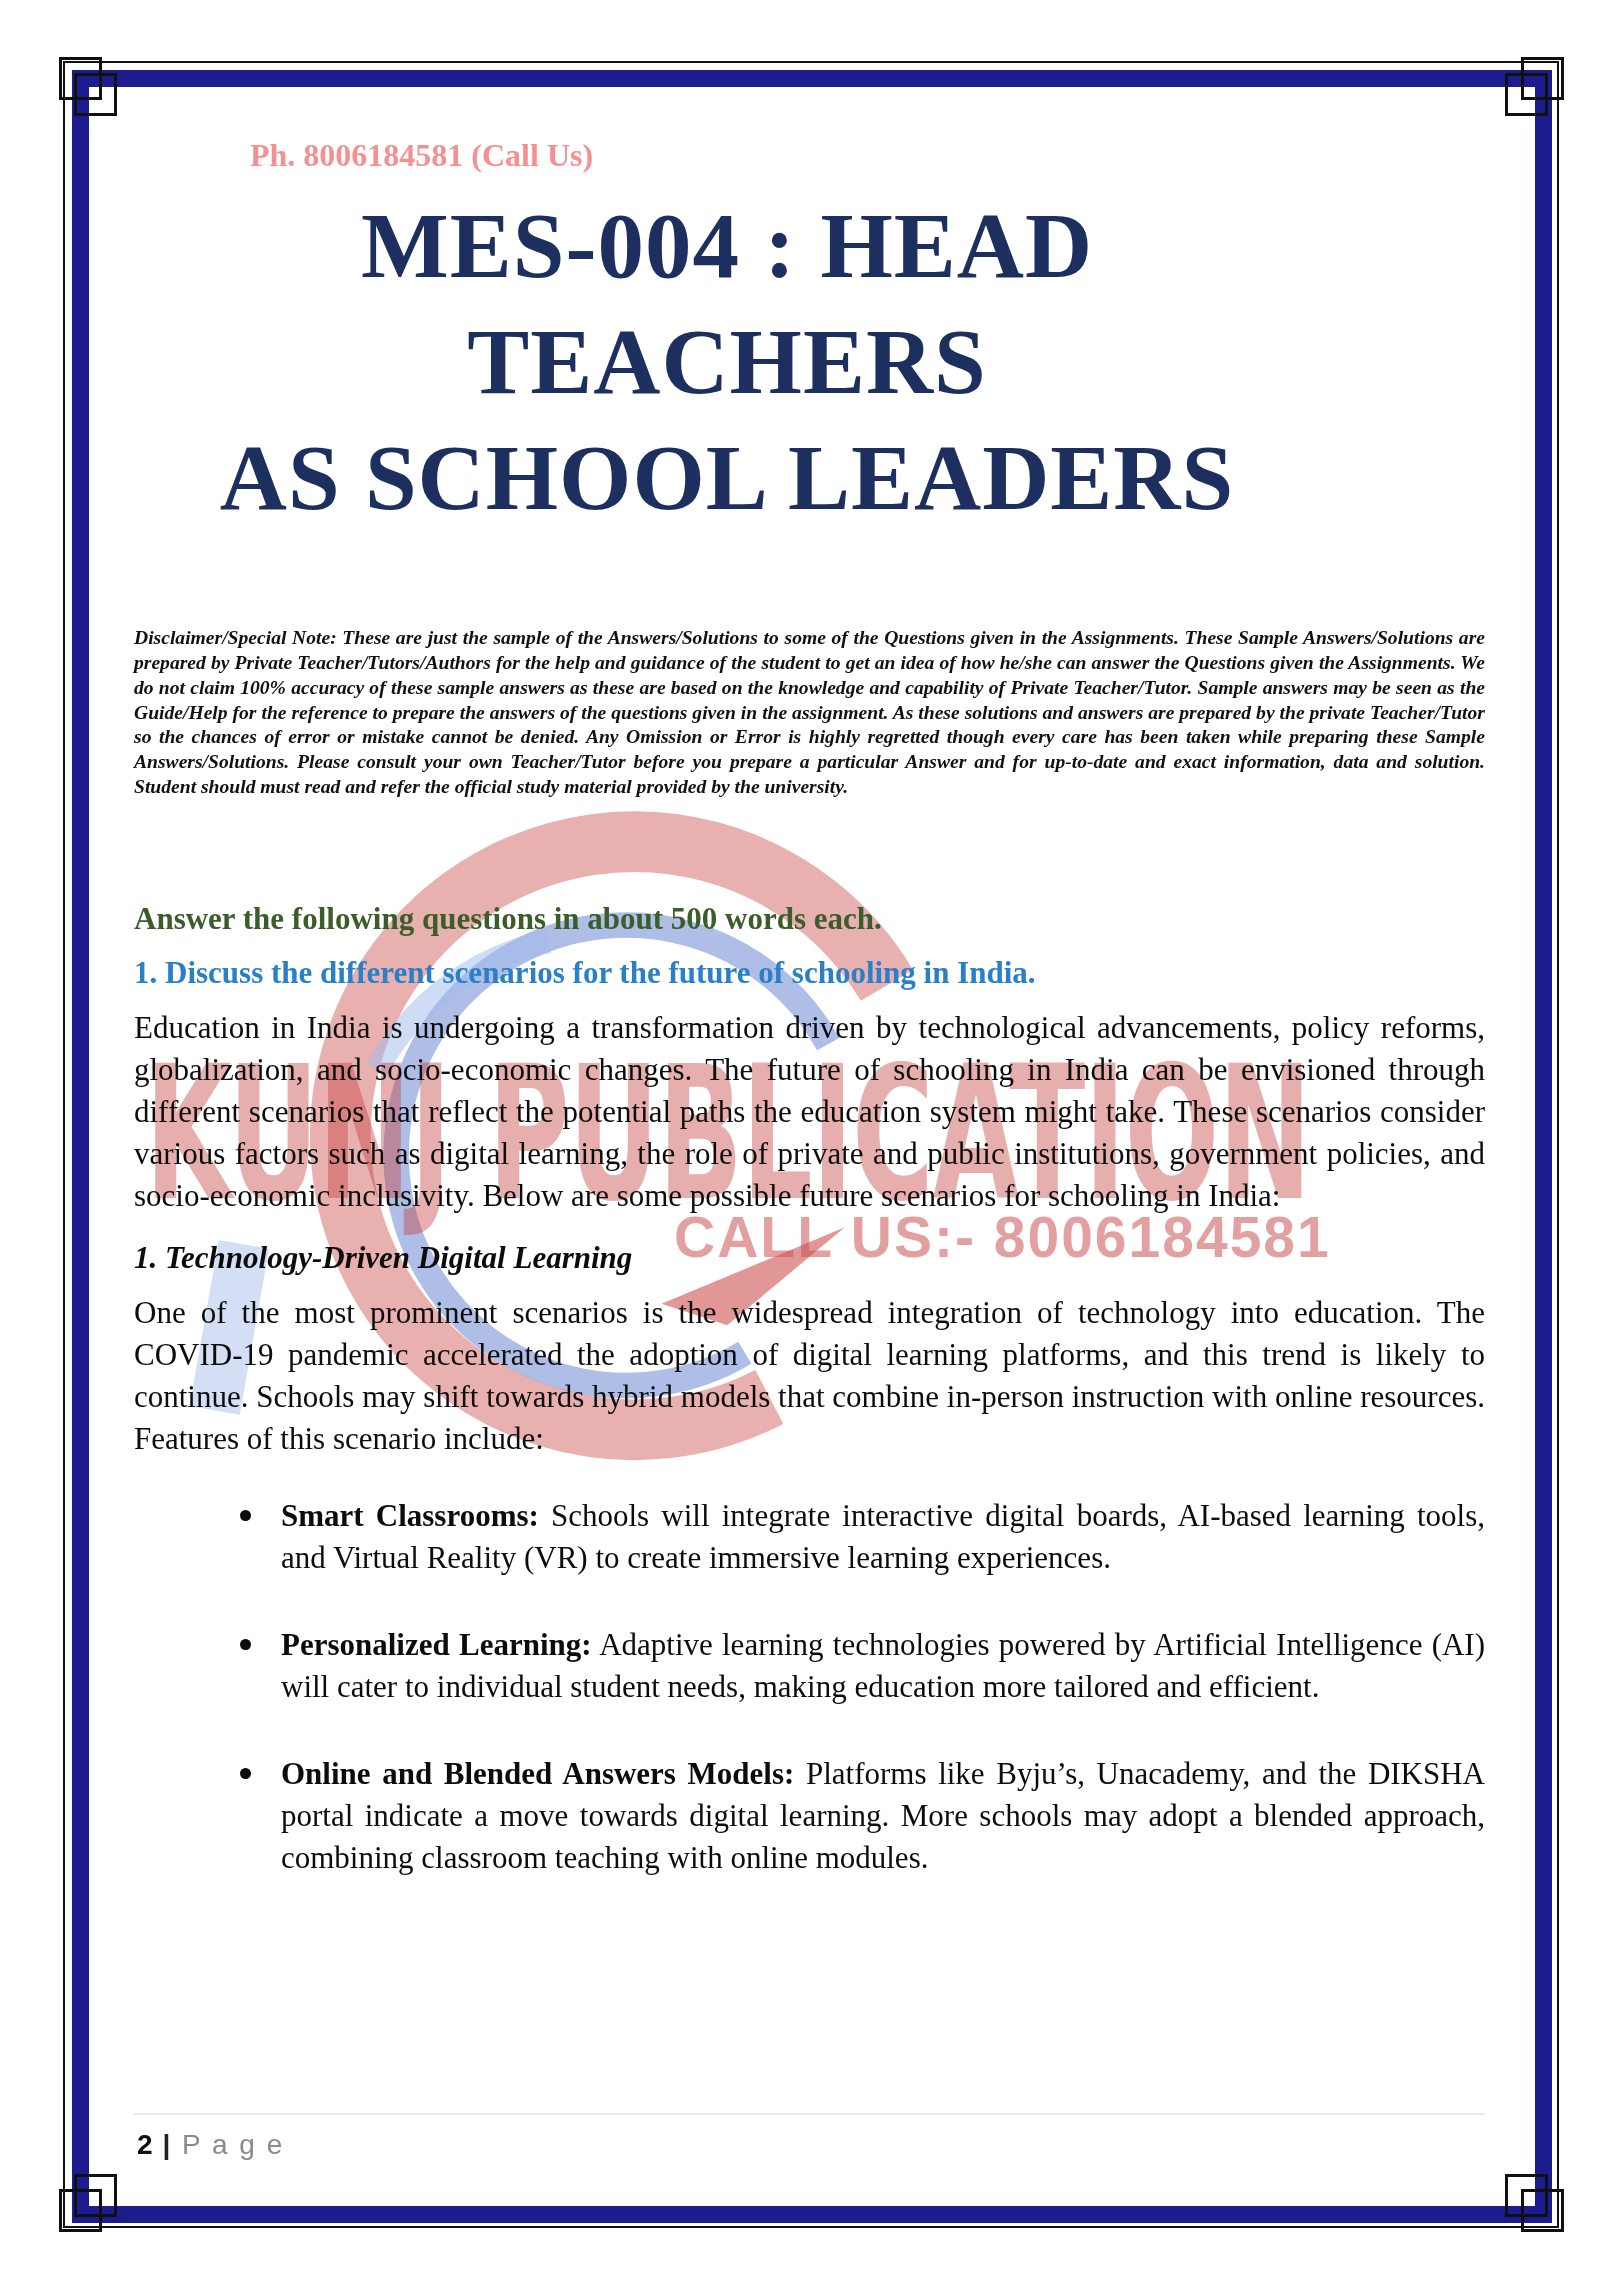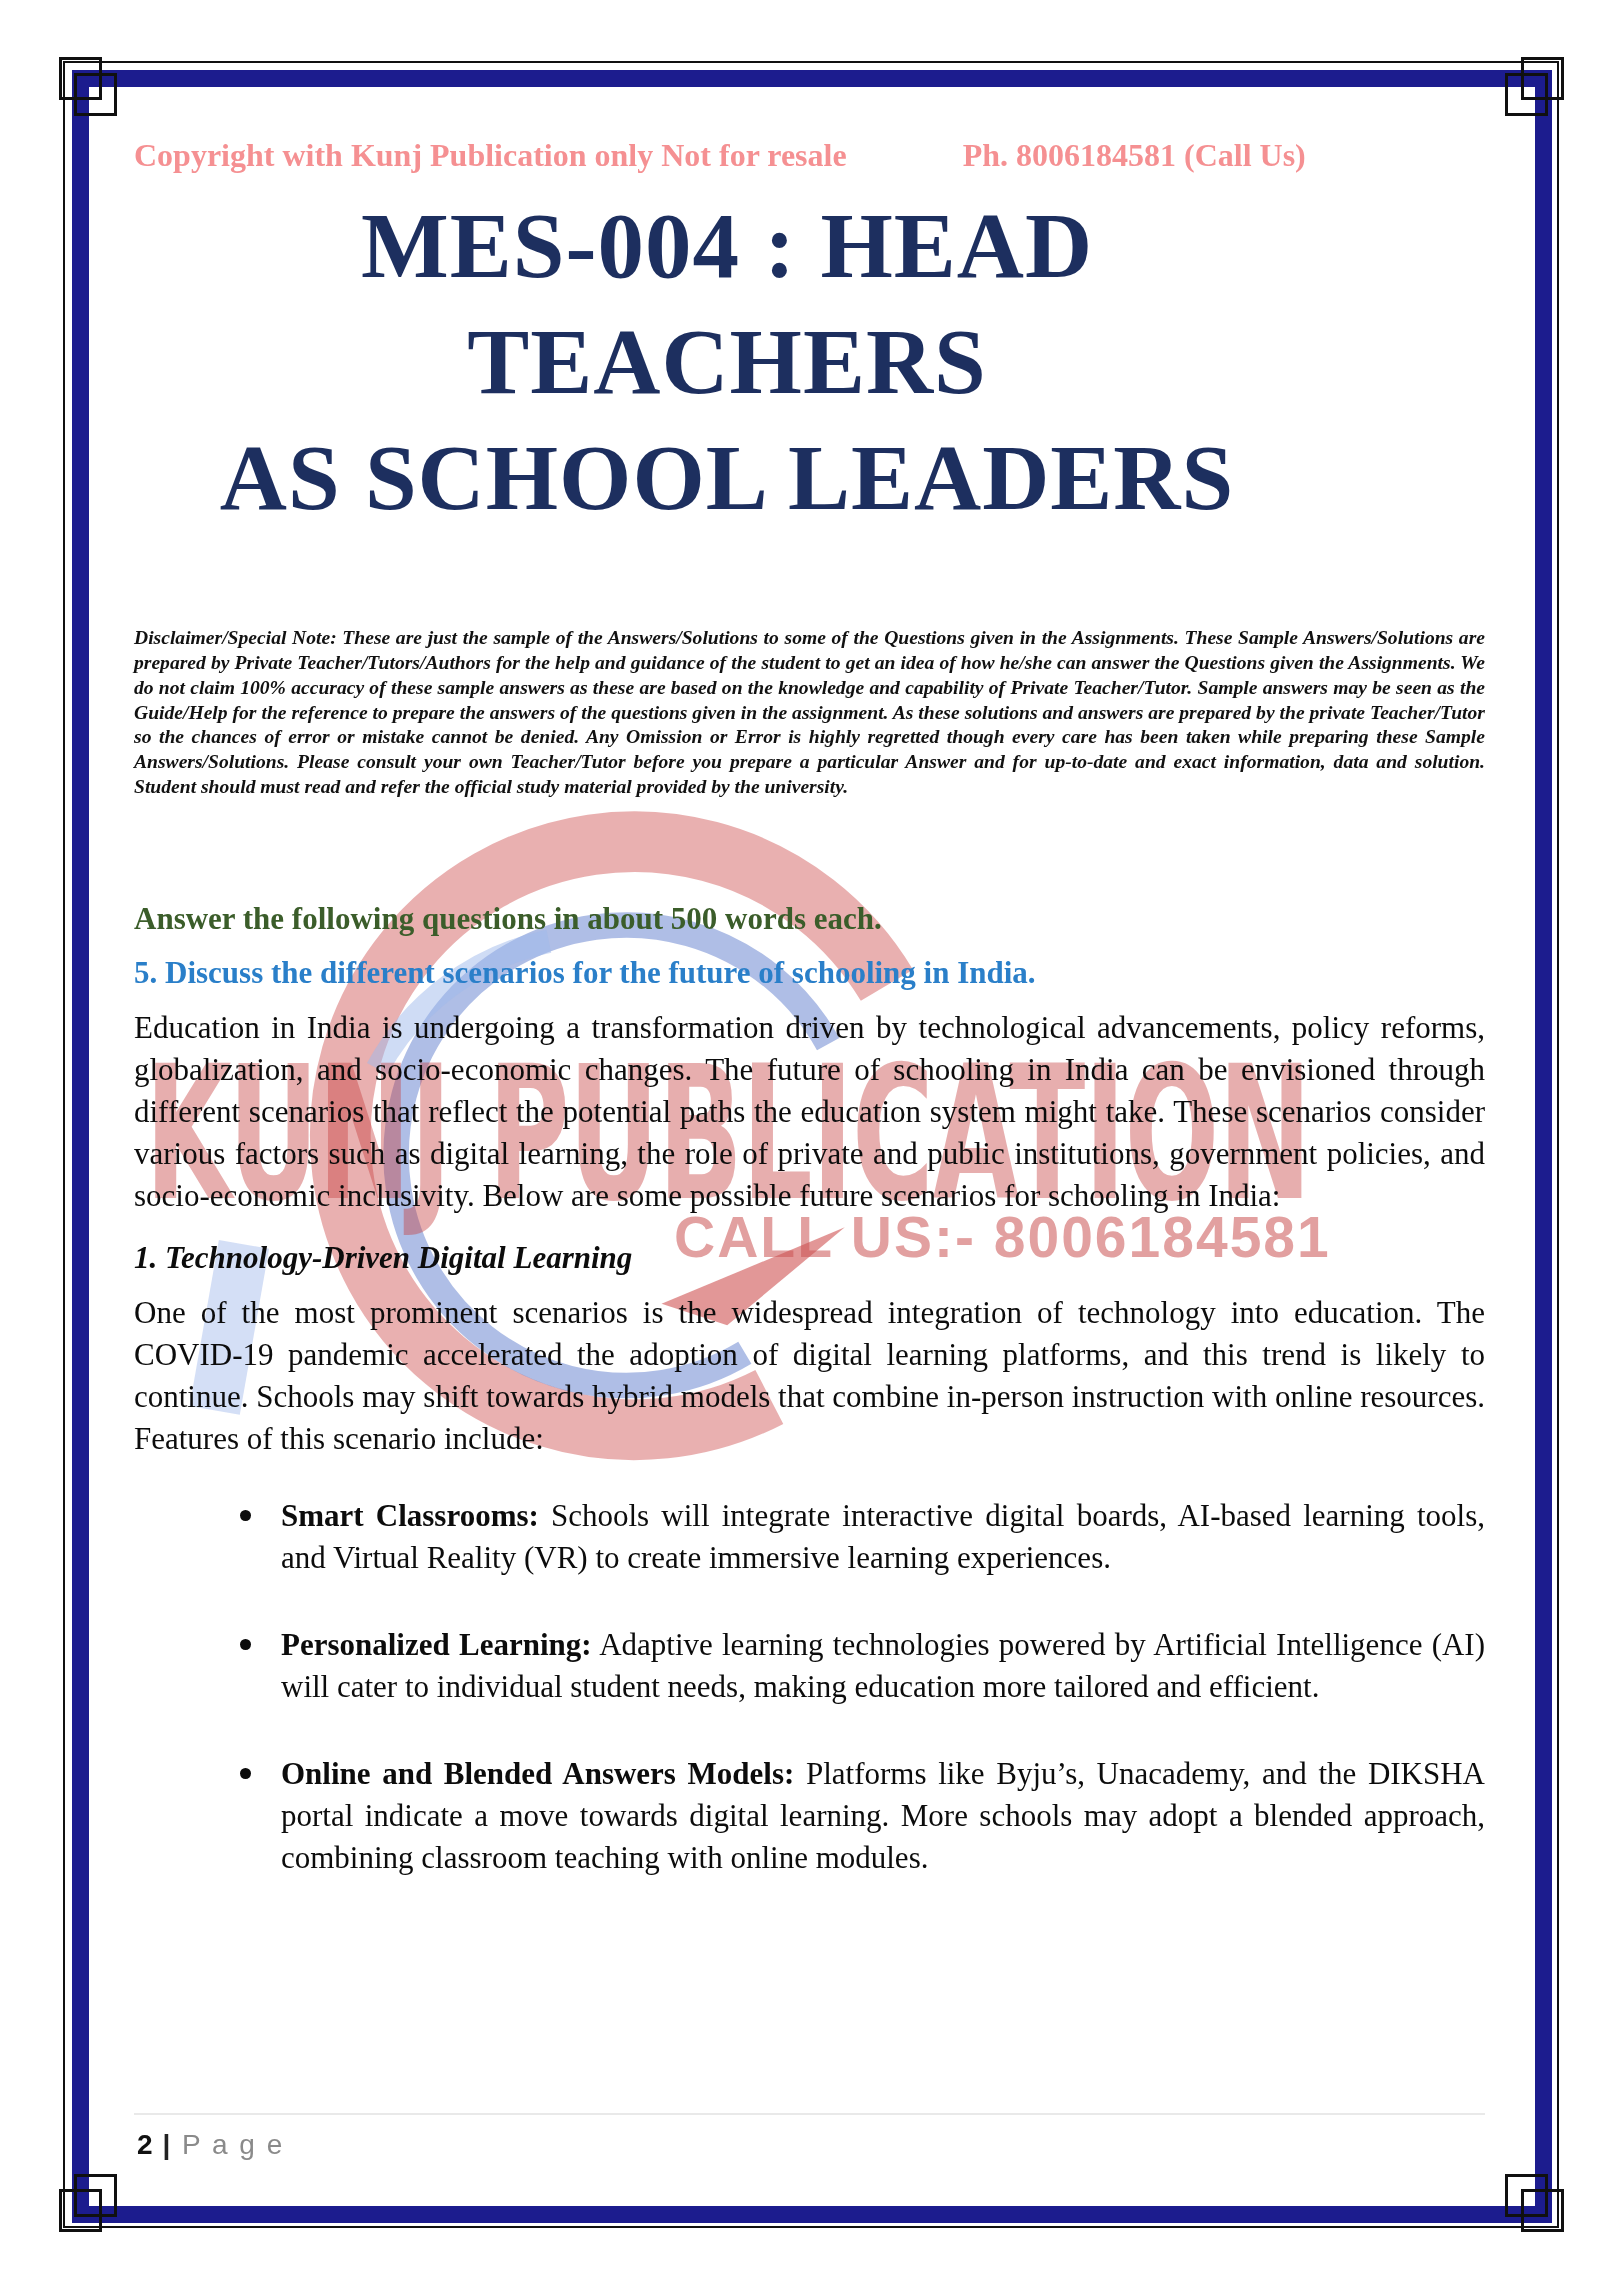--- a/index.html
+++ b/index.html
@@ -128,34 +128,33 @@
   <div class="sq tr1"></div>
   <div class="sq tr2"></div>
   <div class="sq bl1"></div>
   <div class="sq bl2"></div>
   <div class="sq br1"></div>
   <div class="sq br2"></div>
 
   <div class="content">
 
     <div class="copyright">
-      <span>Copyright with Kunj Publication only Not for resale</span>
       <span class="phone">Ph. 8006184581 (Call Us)</span>
     </div>
 
     <div class="doc-title">
       <div>MES-004 : HEAD TEACHERS</div>
       <div>AS SCHOOL LEADERS</div>
     </div>
 
     <div class="disclaimer">Disclaimer/Special Note: These are just the sample of the Answers/Solutions to some of the Questions given in the Assignments. These Sample Answers/Solutions are prepared by Private Teacher/Tutors/Authors for the help and guidance of the student to get an idea of how he/she can answer the Questions given the Assignments. We do not claim 100% accuracy of these sample answers as these are based on the knowledge and capability of Private Teacher/Tutor. Sample answers may be seen as the Guide/Help for the reference to prepare the answers of the questions given in the assignment. As these solutions and answers are prepared by the private Teacher/Tutor so the chances of error or mistake cannot be denied. Any Omission or Error is highly regretted though every care has been taken while preparing these Sample Answers/Solutions. Please consult your own Teacher/Tutor before you prepare a particular Answer and for up-to-date and exact information, data and solution. Student should must read and refer the official study material provided by the university.</div>
 
     <div class="h-green">Answer the following questions in about 500 words each.</div>
 
-    <div class="h-blue">5. Discuss the different scenarios for the future of schooling in India.</div>
+    <div class="h-blue">1. Discuss the different scenarios for the future of schooling in India.</div>
 
     <div class="body-par">Education in India is undergoing a transformation driven by technological advancements, policy reforms, globalization, and socio-economic changes. The future of schooling in India can be envisioned through different scenarios that reflect the potential paths the education system might take. These scenarios consider various factors such as digital learning, the role of private and public institutions, government policies, and socio-economic inclusivity. Below are some possible future scenarios for schooling in India:</div>
 
     <div class="h-black">1. Technology-Driven Digital Learning</div>
 
     <div class="body-par par2">One of the most prominent scenarios is the widespread integration of technology into education. The COVID-19 pandemic accelerated the adoption of digital learning platforms, and this trend is likely to continue. Schools may shift towards hybrid models that combine in-person instruction with online resources. Features of this scenario include:</div>
 
     <ul class="bullets">
       <li>
         <span class="bullet-dot"></span>

